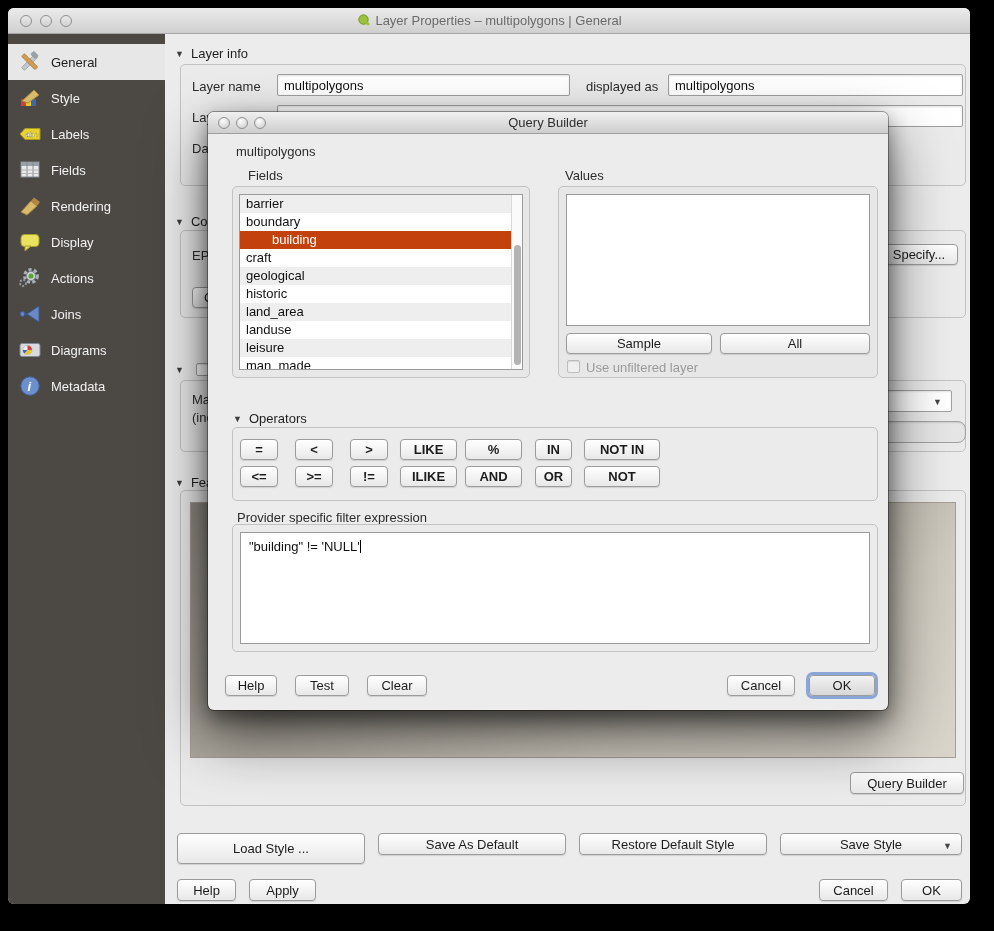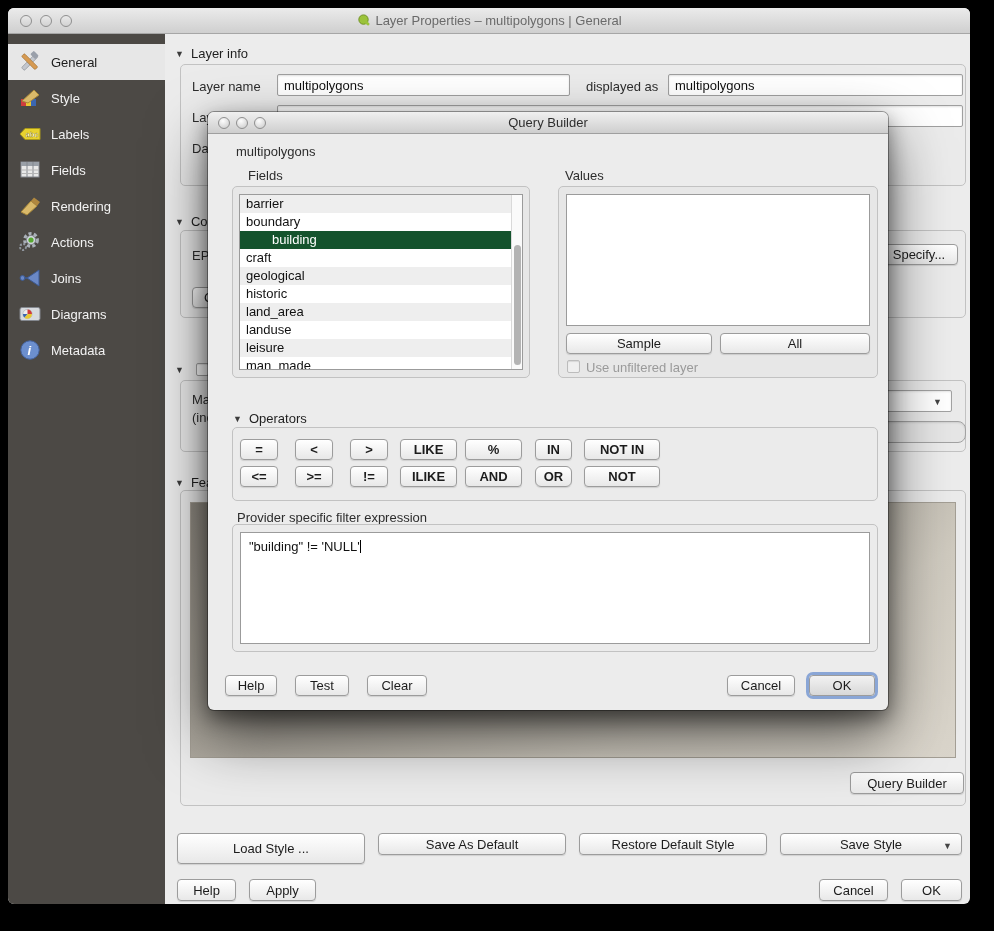--- a/index.html
+++ b/index.html
@@ -50,21 +50,21 @@
             box-shadow:0 0 0 1px rgba(0,0,0,.35), 0 25px 60px rgba(0,0,0,.6), 0 8px 20px rgba(0,0,0,.45); }
   .dlg-titlebar { position:absolute; left:0; top:0; right:0; height:22px; border-radius:6px 6px 0 0;
                   background:linear-gradient(#f0f0f0,#cecece); border-bottom:1px solid #9f9f9f; }
   .dlg-titlebar .title { position:absolute; left:0; right:0; top:3px; text-align:center;
                          font-size:13px; color:#2e2e2e; }
   .dlg-lights { position:absolute; left:10px; top:5px; display:flex; gap:6px; }
 
   .listbox { position:absolute; background:#fff; border:1px solid #9b9b9b; overflow:hidden; }
   .lrow { height:18px; line-height:18px; font-size:13px; color:#111; padding-left:6px; }
   .lrow:nth-child(odd) { background:#eeeeee; }
-  .lrow.selected { background:#14532d; color:#fff;padding-left:32px; }
+  .lrow.selected { background:#c2410c; color:#fff;padding-left:32px; }
   .vscroll { position:absolute; top:0; bottom:0; right:0; width:11px; background:#fafafa; border-left:1px solid #d9d9d9; }
   .vthumb { position:absolute; left:2px; width:7px; border-radius:4px; background:#b3b3b3; }
 
   .op-btn { position:absolute; height:21px; border:1px solid #9c9c9c; border-radius:4px;
             background:linear-gradient(#ffffff,#e8e8e8); font-size:13px; font-weight:bold; color:#1c1c1c;
             display:flex; align-items:center; justify-content:center; box-shadow:0 1px 1px rgba(0,0,0,.12); }
 
   .filter-area { position:absolute; background:#fff; border:1px solid #9b9b9b;
                  font-size:13px; color:#111; padding:6px 8px; }
   .caret { display:inline-block; width:1px; height:13px; background:#000; vertical-align:-2px; }
@@ -135,20 +135,27 @@
             <line x1="3" y1="15.5" x2="21" y2="15.5" stroke="#b5b5b5"></line>
           </svg>
         <span>Fields</span>
       </div>
       <div class="side-item">
         <svg viewBox="0 0 24 24">
             <path d="M3 18 L13 7 L19 12 L9 21 Z" fill="#d9b96a" stroke="#a8883a"></path>
             <path d="M13 7 L16 3.5 L22 8 L19 12 Z" fill="#b0883f"></path>
           </svg>
         <span>Rendering</span>
+      </div>
+      <div class="side-item">
+        <svg viewBox="0 0 24 24">
+            <rect x="3" y="4.5" width="18" height="12" rx="3.5" fill="#eae25f" stroke="#a89e2f"></rect>
+            <path d="M7 16 L7 21 L13 16 Z" fill="#eae25f" stroke="#a89e2f"></path>
+          </svg>
+        <span>Display</span>
       </div>
       <div class="side-item">
         <svg viewBox="0 0 24 24">
             <circle cx="13" cy="10" r="6.2" fill="none" stroke="#aab0b8" stroke-width="3.4" stroke-dasharray="3 2.2"></circle>
             <circle cx="13" cy="10" r="4.6" fill="#cfd4da" stroke="#84888f"></circle>
             <circle cx="13" cy="10" r="2.6" fill="#58a832"></circle>
             <circle cx="5" cy="17" r="3" fill="none" stroke="#8f959d" stroke-width="2" stroke-dasharray="2 1.5"></circle>
           </svg>
         <span>Actions</span>
       </div>
@@ -269,21 +276,21 @@
     <div class="op-btn" style="left:142px; top:327px; width:38px;">&gt;</div>
     <div class="op-btn" style="left:192px; top:327px; width:57px;">LIKE</div>
     <div class="op-btn" style="left:257px; top:327px; width:57px;">%</div>
     <div class="op-btn" style="left:327px; top:327px; width:37px;">IN</div>
     <div class="op-btn" style="left:376px; top:327px; width:76px;">NOT IN</div>
     <div class="op-btn" style="left:32px;  top:354px; width:38px;">&lt;=</div>
     <div class="op-btn" style="left:87px;  top:354px; width:38px;">&gt;=</div>
     <div class="op-btn" style="left:142px; top:354px; width:38px;">!=</div>
     <div class="op-btn" style="left:192px; top:354px; width:57px;">ILIKE</div>
     <div class="op-btn" style="left:257px; top:354px; width:57px;">AND</div>
-    <div class="op-btn" style="left:327px; top:354px; width:37px;border-radius:6px;">OR</div>
+    <div class="op-btn" style="left:327px; top:354px; width:37px;">OR</div>
     <div class="op-btn" style="left:376px; top:354px; width:76px;">NOT</div>
 
     <div class="lbl" style="left:29px; top:398px;">Provider specific filter expression</div>
     <div class="groupbox" style="left:24px; top:412px; width:646px; height:128px;"></div>
     <div class="filter-area" style="left:32px; top:420px; width:630px; height:112px;"><span>"building" != 'NULL'</span><span class="caret"></span></div>
 
     <div class="btn" style="left:17px;  top:563px; width:52px;">Help</div>
     <div class="btn" style="left:87px;  top:563px; width:54px;">Test</div>
     <div class="btn" style="left:159px; top:563px; width:60px;">Clear</div>
     <div class="btn" style="left:519px; top:563px; width:68px;">Cancel</div>

